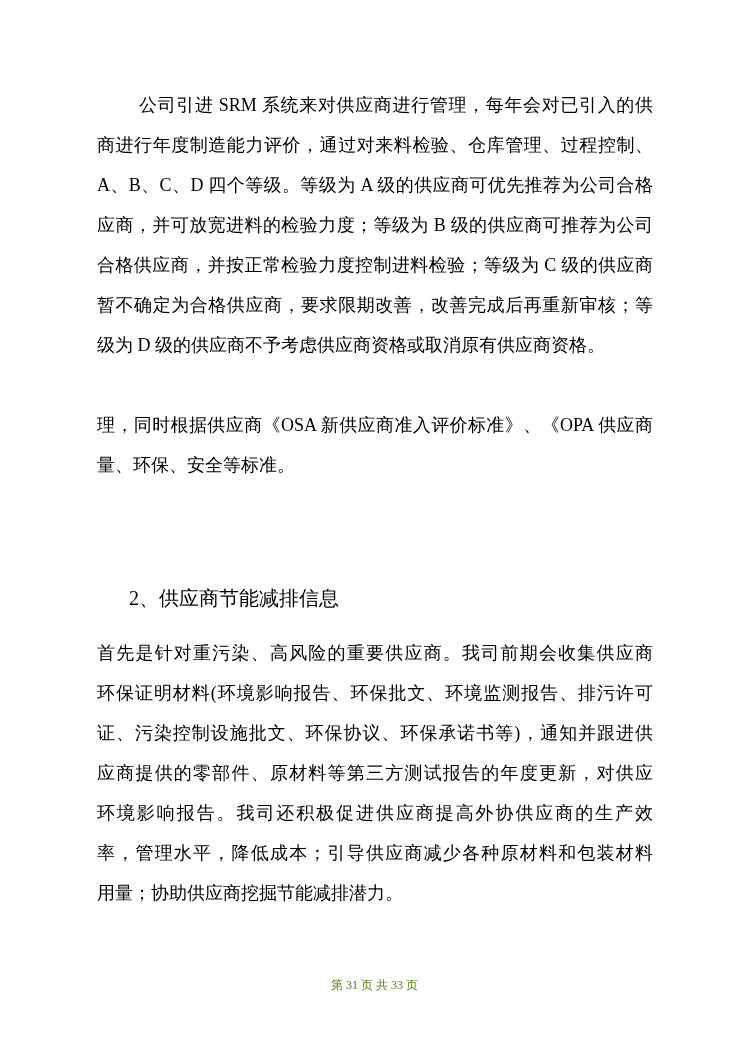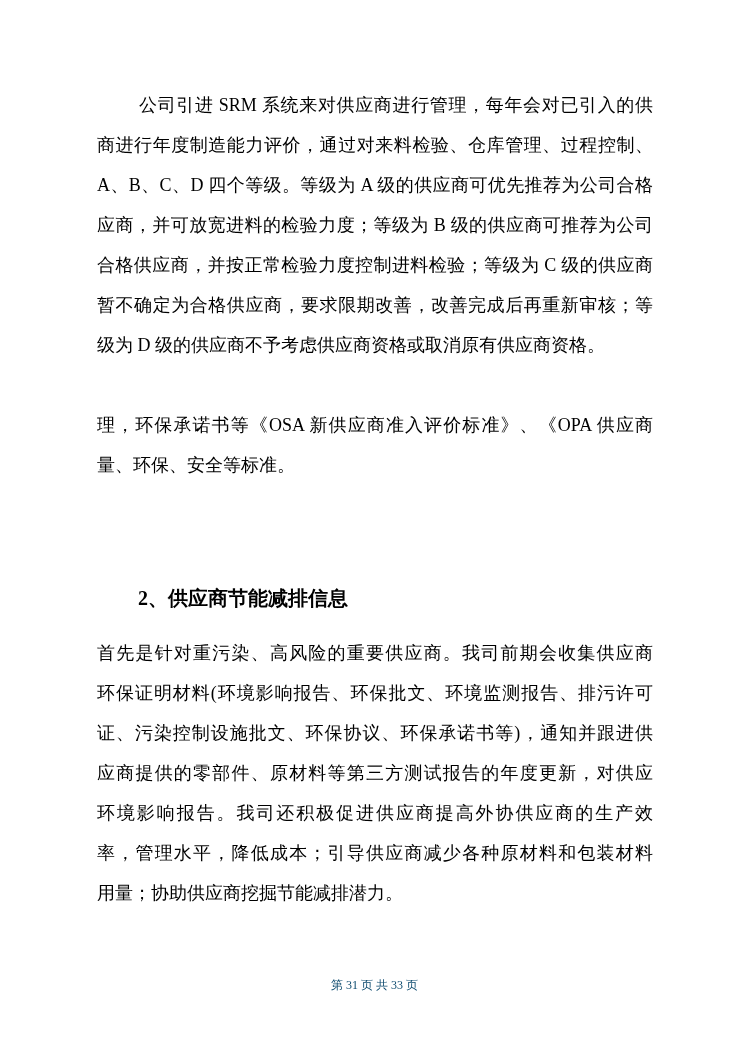--- a/index.html
+++ b/index.html
@@ -40,57 +40,57 @@
   }
   .first {
     text-indent: 42px;
   }
   .last {
     text-align: left;
     white-space: nowrap;
   }
   .heading {
     position: absolute;
-    left: 100px;
+    left: 91px;
     top: 578px;
     width: 556px;
     height: 40px;
     line-height: 40px;
     font-size: 20px;
-    font-weight: bold;
+    font-weight: normal;
     text-indent: 38px;
   }
   .footer {
     position: absolute;
     left: 0;
     top: 975px;
     width: 749px;
     text-align: center;
     font-size: 12px;
     line-height: 20px;
-    color: #0c4a6e;
+    color: #4d7c0f;
   }
 </style>
 </head>
 <body>
 
 <div class="page">
 
   <div class="block" style="top:85px">
     <div class="line j first">公司引进 SRM 系统来对供应商进行管理，每年会对已引入的供应</div>
     <div class="line j">商进行年度制造能力评价，通过对来料检验、仓库管理、过程控制、</div>
     <div class="line j">A、B、C、D 四个等级。等级为 A 级的供应商可优先推荐为公司合格供</div>
     <div class="line j">应商，并可放宽进料的检验力度；等级为 B 级的供应商可推荐为公司</div>
     <div class="line j">合格供应商，并按正常检验力度控制进料检验；等级为 C 级的供应商</div>
     <div class="line j">暂不确定为合格供应商，要求限期改善，改善完成后再重新审核；等</div>
     <div class="line last">级为 D 级的供应商不予考虑供应商资格或取消原有供应商资格。</div>
   </div>
 
   <div class="block" style="top:405px">
-    <div class="line j">理，环保承诺书等《OSA 新供应商准入评价标准》、《OPA 供应商</div>
+    <div class="line j">理，同时根据供应商《OSA 新供应商准入评价标准》、《OPA 供应商</div>
     <div class="line last">量、环保、安全等标准。</div>
   </div>
 
   <div class="heading">2、供应商节能减排信息</div>
 
   <div class="block" style="top:633px">
     <div class="line j">首先是针对重污染、高风险的重要供应商。我司前期会收集供应商</div>
     <div class="line j">环保证明材料(环境影响报告、环保批文、环境监测报告、排污许可</div>
     <div class="line j">证、污染控制设施批文、环保协议、环保承诺书等)，通知并跟进供</div>
     <div class="line j">应商提供的零部件、原材料等第三方测试报告的年度更新，对供应</div>

